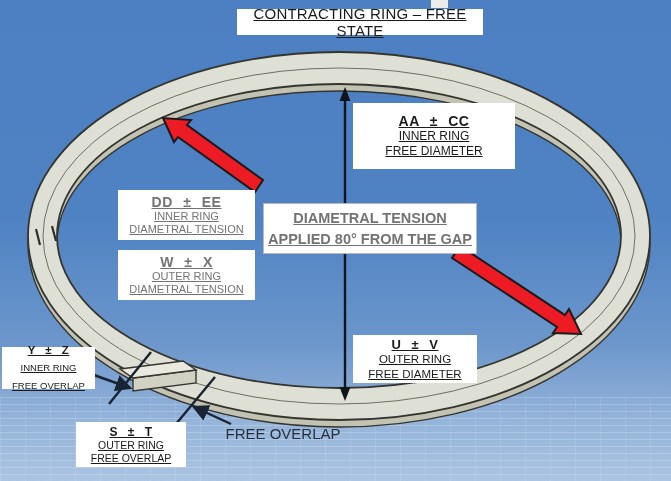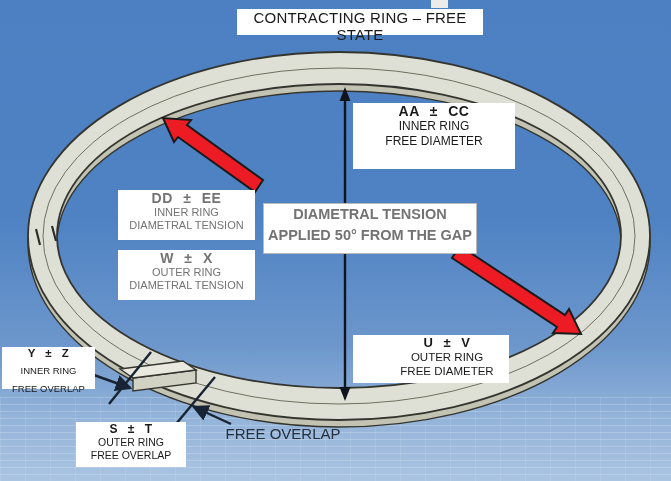--- a/index.html
+++ b/index.html
@@ -11,34 +11,34 @@
   .floor{
     position:absolute;left:0;top:397px;width:671px;height:84px;
     background-image:
       repeating-linear-gradient(to bottom, rgba(255,255,255,.20) 0 1px, transparent 1px 7px),
       repeating-linear-gradient(to right,  rgba(255,255,255,.10) 0 1px, transparent 1px 25px);
   }
   svg{position:absolute;left:0;top:0;}
   .notch{position:absolute;left:431px;top:0;width:17px;height:8px;background:#ececea;}
   .box{
     position:absolute;background:#ffffff;display:flex;flex-direction:column;
-    align-items:center;text-align:center;color:#1a1a1a;
+    align-items:center;justify-content:center;text-align:center;color:#1a1a1a;text-decoration:underline;
   }
   .box .dim{font-weight:700;word-spacing:6px;letter-spacing:.5px;}
   .box .sub{line-height:1.22;}
   .red{color:#737373;}
   #box-title{left:237px;top:9px;width:246px;height:26px;font-size:15px;letter-spacing:.2px;}
   #box-aa{left:353px;top:103px;width:162px;height:66px;}
   #box-aa .dim{font-size:14px;}  #box-aa .sub{font-size:12px;}
   #box-dt{left:263px;top:203px;width:212px;height:49px;border:1px solid #b9b9b9;
           font-size:14.5px;font-weight:700;line-height:21px;}
   #box-dd{left:118px;top:190px;width:137px;height:50px;}
   #box-w {left:118px;top:250px;width:137px;height:50px;}
   #box-dd .dim,#box-w .dim{font-size:14px;} #box-dd .sub,#box-w .sub{font-size:11px;}
-  #box-uv{left:353px;top:335px;width:124px;height:48px;padding-left:32px;}
+  #box-uv{left:353px;top:335px;width:124px;height:48px;}
   #box-uv .dim{font-size:13px;} #box-uv .sub{font-size:11.5px;}
   #box-yz{left:2px;top:347px;width:93px;height:42px;gap:6px;}
   #box-yz .dim{font-size:11.5px;} #box-yz .sub{font-size:9.5px;}
   #box-st{left:76px;top:422px;width:110px;height:45px;}
   #box-st .dim{font-size:12px;} #box-st .sub{font-size:10.5px;}
   #uninstalled{position:absolute;left:224px;top:423px;width:118px;text-align:center;
                font-size:15px;line-height:21px;color:#26303d;}
 </style>
 </head>
 <body>
@@ -91,21 +91,21 @@
   </div>
 
   <div class="box" id="box-aa">
     <div class="dim">AA ± CC</div>
     <div class="sub">INNER RING</div>
     <div class="sub">FREE DIAMETER</div>
   </div>
 
   <div class="box red" id="box-dt">
     <div>DIAMETRAL TENSION</div>
-    <div>APPLIED 50° FROM THE GAP</div>
+    <div>APPLIED 80° FROM THE GAP</div>
   </div>
 
   <div class="box red" id="box-dd">
     <div class="dim">DD ± EE</div>
     <div class="sub">INNER RING</div>
     <div class="sub">DIAMETRAL TENSION</div>
   </div>
 
   <div class="box red" id="box-w">
     <div class="dim">W ± X</div>

